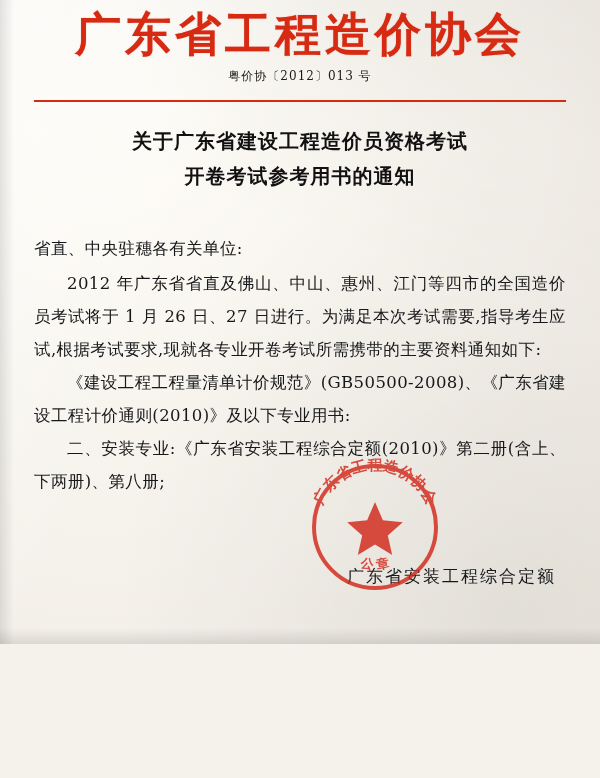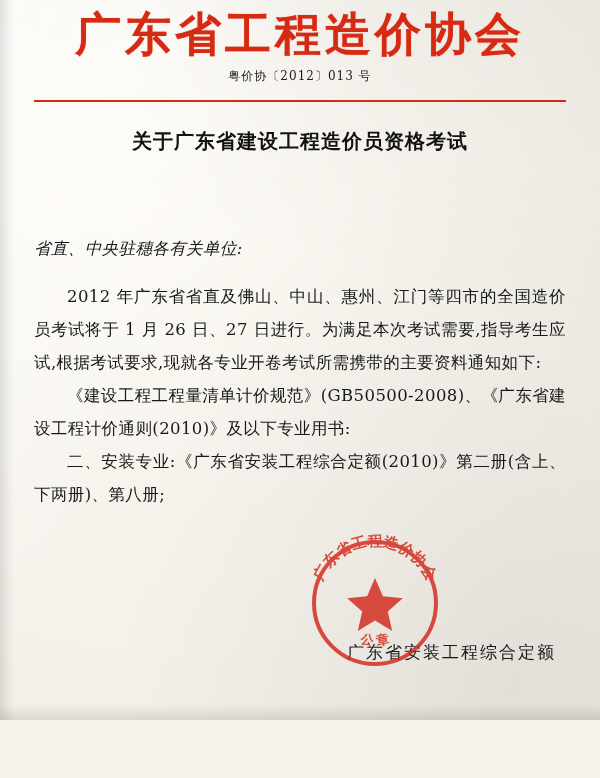--- a/index.html
+++ b/index.html
@@ -9,21 +9,21 @@
   body {
     width: 600px;
     height: 778px;
     background: #f5f2ec;
     font-family: "DejaVu Sans", sans-serif;
     overflow: hidden;
   }
   .page {
     position: relative;
     width: 600px;
-    height: 720px;
+    height: 644px;
     background:
       radial-gradient(ellipse at 20% 10%, #fffdf8 0%, #f7f4ee 45%, #efebe3 100%);
     box-sizing: border-box;
     overflow: hidden;
   }
   
   .paper-shade {
     position: absolute;
     inset: 0;
     pointer-events: none;
@@ -84,22 +84,21 @@
     left: 34px;
     width: 532px;
     font-family: "DejaVu Serif", serif;
     font-size: 16.5px;
     line-height: 2.0;
     color: #16181a;
     letter-spacing: 0.4px;
   }
   .salutation {
     text-indent: 0;
-    margin-bottom: 15px;
-    font-style: italic;
+    margin-bottom: 2px;
   }
   .para {
     text-indent: 2em;
     text-align: justify;
     text-justify: inter-ideograph;
   }
   .signature {
     position: absolute;
     right: 44px;
     bottom: 56px;
@@ -149,20 +148,21 @@
   <div class="edge-shadow-bottom"></div>
 
   <div class="letterhead">广东省工程造价协会</div>
 
   <div class="doc-number">粤价协〔2012〕013 号</div>
 
   <div class="red-rule"></div>
 
   <div class="title">
     <div>关于广东省建设工程造价员资格考试</div>
+    <div>开卷考试参考用书的通知</div>
   </div>
 
   <div class="body-wrap">
     <div class="salutation">省直、中央驻穗各有关单位:</div>
     <div class="para">2012 年广东省省直及佛山、中山、惠州、江门等四市的全国造价员考试将于 1 月 26 日、27 日进行。为满足本次考试需要,指导考生应试,根据考试要求,现就各专业开卷考试所需携带的主要资料通知如下:</div>
     <div class="para">《建设工程工程量清单计价规范》(GB50500-2008)、《广东省建设工程计价通则(2010)》及以下专业用书:</div>
     <div class="para">二、安装专业:《广东省安装工程综合定额(2010)》第二册(含上、下两册)、第八册;</div>
   </div>
 
   <div class="signature">广东省安装工程综合定额</div>

